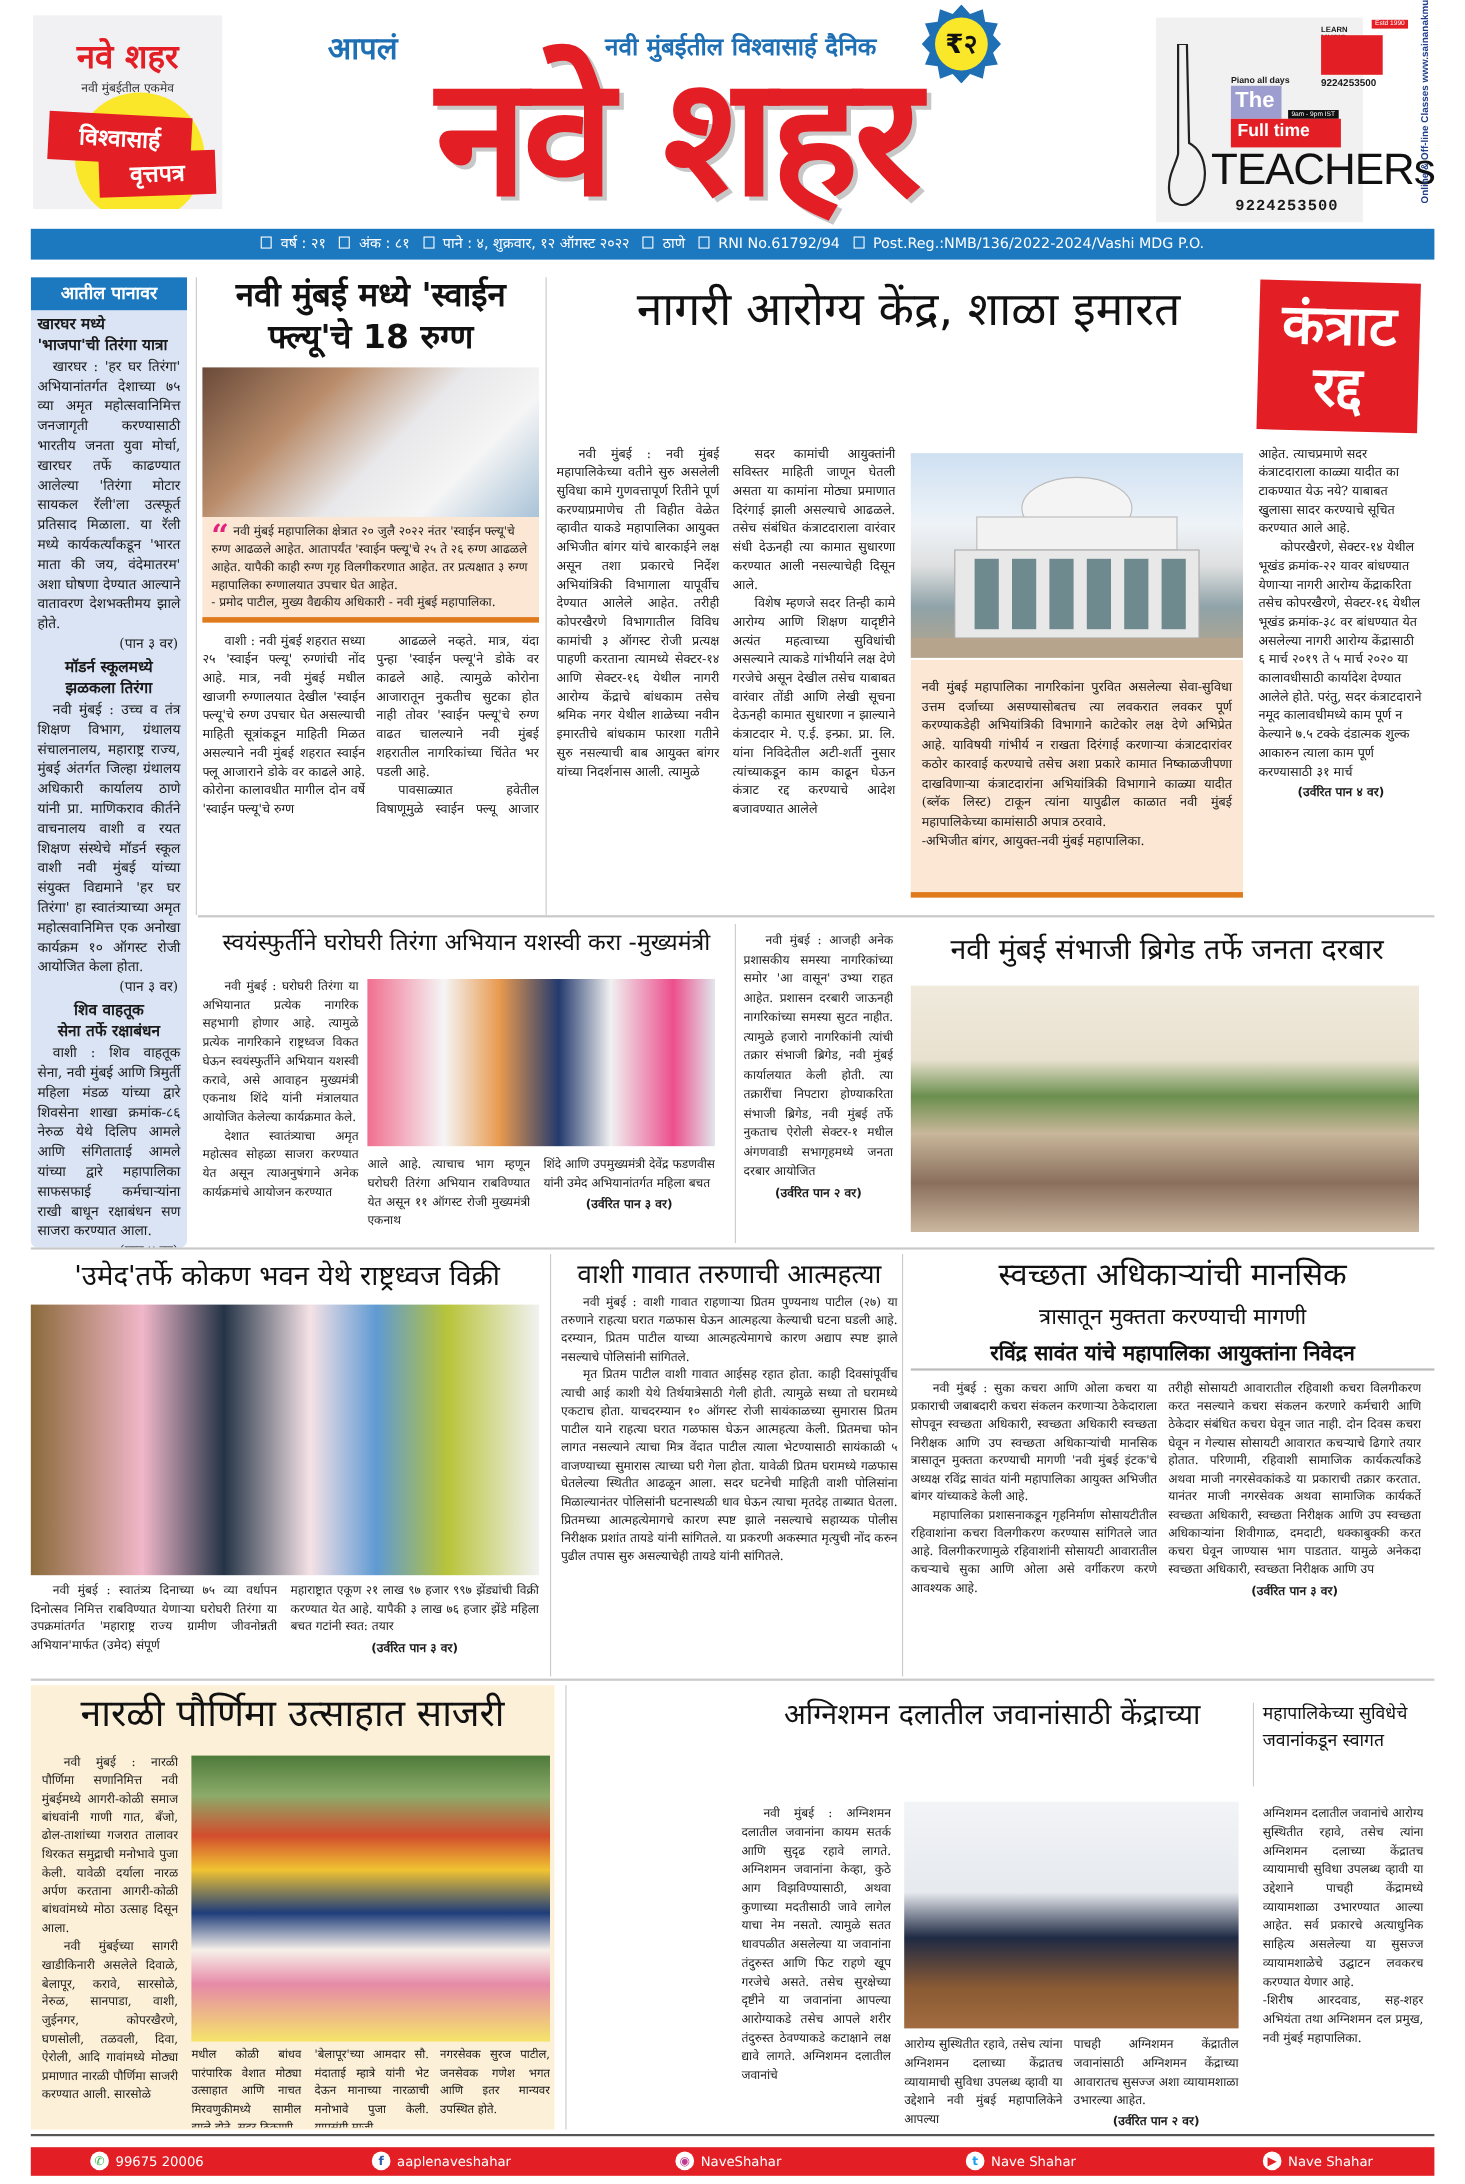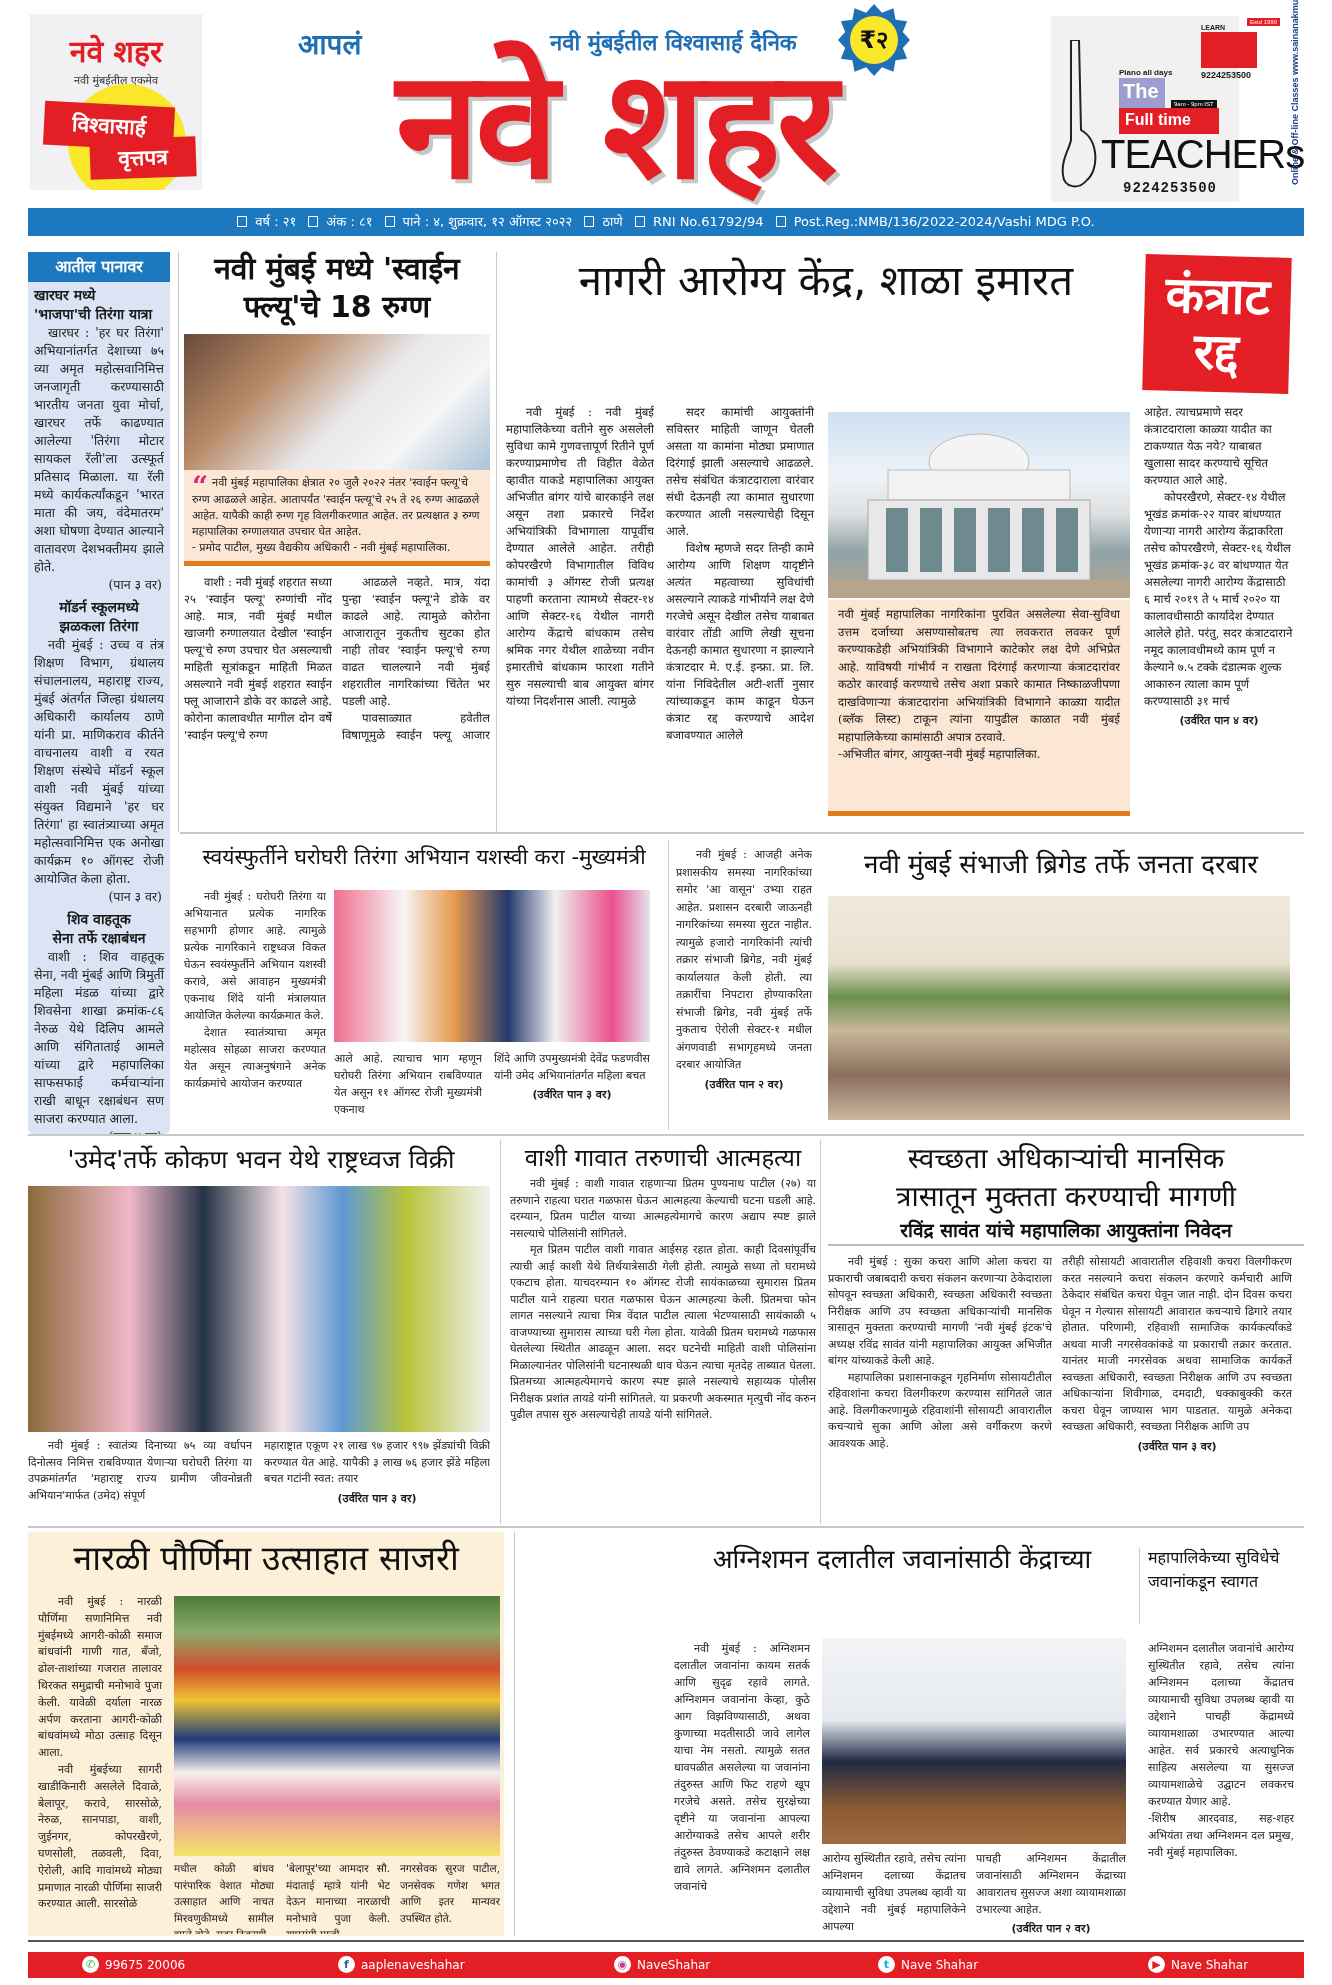--- a/index.html
+++ b/index.html
@@ -43,21 +43,21 @@
 #side p{padding:0 6px;text-align:justify;text-indent:14px}
 #side .ref{text-align:right;padding-right:8px}
 .vrule{background:#c9c9c9;width:1px}
 .hrule{background:#c9c9c9;height:2px}
 
 .headline{font-family:"DejaVu Sans",sans-serif;font-weight:bold;color:#111;white-space:nowrap}
 .col{font-size:12px;line-height:17.5px;text-align:justify;overflow:hidden}
 .col p{text-indent:20px}
 .cont{font:bold 11px "DejaVu Sans",sans-serif;text-align:center;margin-top:2px}
 .photo{overflow:hidden}
-.quote{background:#fbe7d3;border-bottom:5px solid #e07b1d;font-size:12.5px;line-height:19px;padding:6px 10px}
+.quote{background:#fbe7d3;border-bottom:5px solid #e07b1d;font-size:12.5px;line-height:19px;padding:16px 10px}
 .quote .mark{color:#e6207c;font:bold 28px "DejaVu Serif",serif;line-height:10px;vertical-align:-10px;margin-right:4px}
 .redbox{background:#e31e24;color:#fff;font:bold 50px/56px "DejaVu Sans",sans-serif;text-align:center;transform:rotate(1.5deg)}
 #footer{left:28px;top:1952px;width:1276px;height:26px;background:#e31e24;color:#fff;font:12px "DejaVu Sans",sans-serif}
 #footer .it{position:absolute;top:4px;display:flex;align-items:center;gap:6px}
 #footer .ic{width:17px;height:17px;border-radius:50%;background:#fff;display:inline-flex;align-items:center;justify-content:center;font:bold 11px "DejaVu Sans",sans-serif}
 </style>
 </head>
 <body>
 
 <div id="left-logo" class="abs">
@@ -239,21 +239,21 @@
   <div class="headline" style="font-size:24px;text-align:center;line-height:36px;font-weight:normal">वाशी गावात तरुणाची आत्महत्या</div>
   <div class="col" style="font-size:11px;line-height:16.5px;height:340px">
     <p>नवी मुंबई : वाशी गावात राहणाऱ्या प्रितम पुण्यनाथ पाटील (२७) या तरुणाने राहत्या घरात गळफास घेऊन आत्महत्या केल्याची घटना घडली आहे. दरम्यान, प्रितम पाटील याच्या आत्महत्येमागचे कारण अद्याप स्पष्ट झाले नसल्याचे पोलिसांनी सांगितले.</p>
     <p>मृत प्रितम पाटील वाशी गावात आईसह रहात होता. काही दिवसांपूर्वीच त्याची आई काशी येथे तिर्थयात्रेसाठी गेली होती. त्यामुळे सध्या तो घरामध्ये एकटाच होता. याचदरम्यान १० ऑगस्ट रोजी सायंकाळच्या सुमारास प्रितम पाटील याने राहत्या घरात गळफास घेऊन आत्महत्या केली. प्रितमचा फोन लागत नसल्याने त्याचा मित्र वेंदात पाटील त्याला भेटण्यासाठी सायंकाळी ५ वाजण्याच्या सुमारास त्याच्या घरी गेला होता. यावेळी प्रितम घरामध्ये गळफास घेतलेल्या स्थितीत आढळून आला. सदर घटनेची माहिती वाशी पोलिसांना मिळाल्यानंतर पोलिसांनी घटनास्थळी धाव घेऊन त्याचा मृतदेह ताब्यात घेतला. प्रितमच्या आत्महत्येमागचे कारण स्पष्ट झाले नसल्याचे सहाय्यक पोलीस निरीक्षक प्रशांत तायडे यांनी सांगितले. या प्रकरणी अकस्मात मृत्युची नोंद करुन पुढील तपास सुरु असल्याचेही तायडे यांनी सांगितले.</p>
   </div>
 </div>
 <div class="abs vrule" style="left:820px;top:1140px;height:384px"></div>
 
 <div class="abs" style="left:828px;top:1140px;width:476px;height:380px">
   <div class="headline" style="font-size:28px;text-align:center;line-height:38px;font-weight:normal">स्वच्छता अधिकाऱ्यांची मानसिक</div>
-  <div class="headline" style="font-size:28px;text-align:center;line-height:38px;font-weight:normal">त्रासातून मुक्तता करण्याची मागणी</div>
+  <div class="headline" style="font-size:20px;text-align:center;line-height:38px;font-weight:normal">त्रासातून मुक्तता करण्याची मागणी</div>
   <div class="headline" style="font-size:19px;text-align:center;line-height:28px;border-bottom:2px solid #bbb">रविंद्र सावंत यांचे महापालिका आयुक्तांना निवेदन</div>
   <div style="display:flex;gap:10px;margin-top:8px">
     <div class="col" style="width:224px;height:240px;font-size:11px;line-height:16.5px">
       <p>नवी मुंबई : सुका कचरा आणि ओला कचरा या प्रकाराची जबाबदारी कचरा संकलन करणाऱ्या ठेकेदाराला सोपवून स्वच्छता अधिकारी, स्वच्छता अधिकारी स्वच्छता निरीक्षक आणि उप स्वच्छता अधिकाऱ्यांची मानसिक त्रासातून मुक्तता करण्याची मागणी 'नवी मुंबई इंटक'चे अध्यक्ष रविंद्र सावंत यांनी महापालिका आयुक्त अभिजीत बांगर यांच्याकडे केली आहे.</p>
       <p>महापालिका प्रशासनाकडून गृहनिर्माण सोसायटीतील रहिवाशांना कचरा विलगीकरण करण्यास सांगितले जात आहे. विलगीकरणामुळे रहिवाशांनी सोसायटी आवारातील कचऱ्याचे सुका आणि ओला असे वर्गीकरण करणे आवश्यक आहे.</p>
     </div>
     <div class="col" style="width:230px;height:240px;font-size:11px;line-height:16.5px">
       <div>तरीही सोसायटी आवारातील रहिवाशी कचरा विलगीकरण करत नसल्याने कचरा संकलन करणारे कर्मचारी आणि ठेकेदार संबंधित कचरा घेवून जात नाही. दोन दिवस कचरा घेवून न गेल्यास सोसायटी आवारात कचऱ्याचे ढिगारे तयार होतात. परिणामी, रहिवाशी सामाजिक कार्यकर्त्यांकडे अथवा माजी नगरसेवकांकडे या प्रकाराची तक्रार करतात. यानंतर माजी नगरसेवक अथवा सामाजिक कार्यकर्ते स्वच्छता अधिकारी, स्वच्छता निरीक्षक आणि उप स्वच्छता अधिकाऱ्यांना शिवीगाळ, दमदाटी, धक्काबुक्की करत कचरा घेवून जाण्यास भाग पाडतात. यामुळे अनेकदा स्वच्छता अधिकारी, स्वच्छता निरीक्षक आणि उप</div>
       <div class="cont">(उर्वरित पान ३ वर)</div>
     </div>

